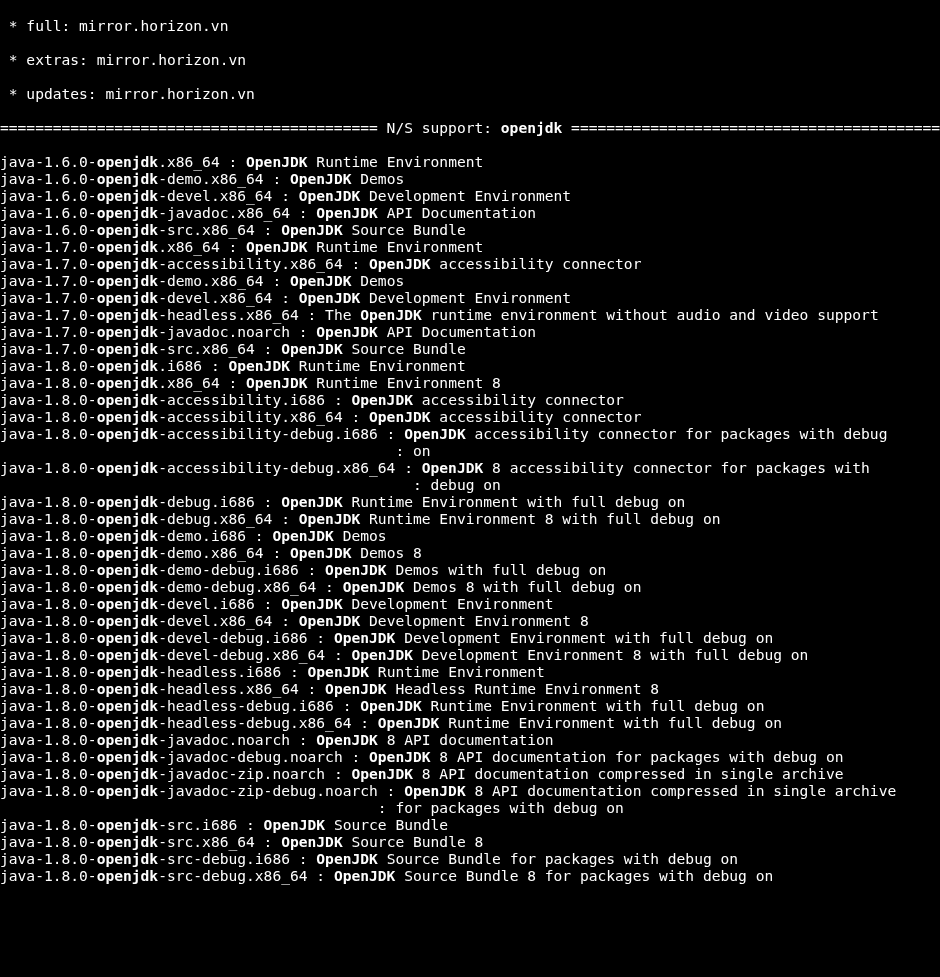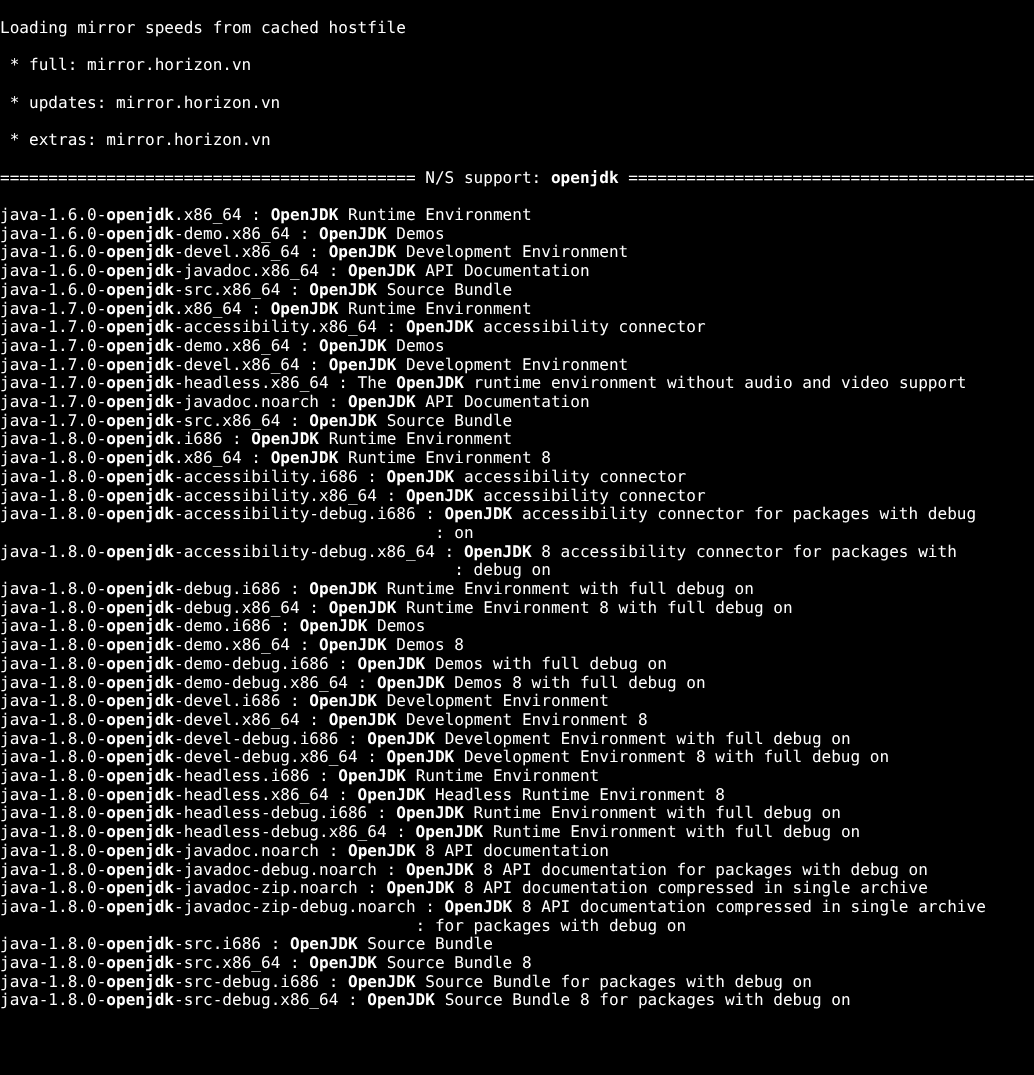--- a/index.html
+++ b/index.html
@@ -15,19 +15,18 @@
   .term {
     white-space: pre;
     padding: 0;
   }
   .hl { font-weight: bold; color: #fff; }
 </style>
 </head>
 <body>
 
 <div class="term">
-<div>Loading mirror speeds from cached hostfile</div>
 <div> * full: mirror.horizon.vn</div>
+<div> * extras: mirror.horizon.vn</div>
 <div> * updates: mirror.horizon.vn</div>
-<div> * extras: mirror.horizon.vn</div>
 <div><span>=========================================== N/S support: </span><span class="hl">openjdk</span><span> ===========================================</span></div>
 <div id="results"><div><span>java-1.6.0-</span><span class="hl">openjdk</span><span>.x86_64 : </span><span class="hl">OpenJDK</span><span> Runtime Environment</span></div><div><span>java-1.6.0-</span><span class="hl">openjdk</span><span>-demo.x86_64 : </span><span class="hl">OpenJDK</span><span> Demos</span></div><div><span>java-1.6.0-</span><span class="hl">openjdk</span><span>-devel.x86_64 : </span><span class="hl">OpenJDK</span><span> Development Environment</span></div><div><span>java-1.6.0-</span><span class="hl">openjdk</span><span>-javadoc.x86_64 : </span><span class="hl">OpenJDK</span><span> API Documentation</span></div><div><span>java-1.6.0-</span><span class="hl">openjdk</span><span>-src.x86_64 : </span><span class="hl">OpenJDK</span><span> Source Bundle</span></div><div><span>java-1.7.0-</span><span class="hl">openjdk</span><span>.x86_64 : </span><span class="hl">OpenJDK</span><span> Runtime Environment</span></div><div><span>java-1.7.0-</span><span class="hl">openjdk</span><span>-accessibility.x86_64 : </span><span class="hl">OpenJDK</span><span> accessibility connector</span></div><div><span>java-1.7.0-</span><span class="hl">openjdk</span><span>-demo.x86_64 : </span><span class="hl">OpenJDK</span><span> Demos</span></div><div><span>java-1.7.0-</span><span class="hl">openjdk</span><span>-devel.x86_64 : </span><span class="hl">OpenJDK</span><span> Development Environment</span></div><div><span>java-1.7.0-</span><span class="hl">openjdk</span><span>-headless.x86_64 : The </span><span class="hl">OpenJDK</span><span> runtime environment without audio and video support</span></div><div><span>java-1.7.0-</span><span class="hl">openjdk</span><span>-javadoc.noarch : </span><span class="hl">OpenJDK</span><span> API Documentation</span></div><div><span>java-1.7.0-</span><span class="hl">openjdk</span><span>-src.x86_64 : </span><span class="hl">OpenJDK</span><span> Source Bundle</span></div><div><span>java-1.8.0-</span><span class="hl">openjdk</span><span>.i686 : </span><span class="hl">OpenJDK</span><span> Runtime Environment</span></div><div><span>java-1.8.0-</span><span class="hl">openjdk</span><span>.x86_64 : </span><span class="hl">OpenJDK</span><span> Runtime Environment 8</span></div><div><span>java-1.8.0-</span><span class="hl">openjdk</span><span>-accessibility.i686 : </span><span class="hl">OpenJDK</span><span> accessibility connector</span></div><div><span>java-1.8.0-</span><span class="hl">openjdk</span><span>-accessibility.x86_64 : </span><span class="hl">OpenJDK</span><span> accessibility connector</span></div><div><span>java-1.8.0-</span><span class="hl">openjdk</span><span>-accessibility-debug.i686 : </span><span class="hl">OpenJDK</span><span> accessibility connector for packages with debug</span></div><div>                                             : on</div><div><span>java-1.8.0-</span><span class="hl">openjdk</span><span>-accessibility-debug.x86_64 : </span><span class="hl">OpenJDK</span><span> 8 accessibility connector for packages with</span></div><div>                                               : debug on</div><div><span>java-1.8.0-</span><span class="hl">openjdk</span><span>-debug.i686 : </span><span class="hl">OpenJDK</span><span> Runtime Environment with full debug on</span></div><div><span>java-1.8.0-</span><span class="hl">openjdk</span><span>-debug.x86_64 : </span><span class="hl">OpenJDK</span><span> Runtime Environment 8 with full debug on</span></div><div><span>java-1.8.0-</span><span class="hl">openjdk</span><span>-demo.i686 : </span><span class="hl">OpenJDK</span><span> Demos</span></div><div><span>java-1.8.0-</span><span class="hl">openjdk</span><span>-demo.x86_64 : </span><span class="hl">OpenJDK</span><span> Demos 8</span></div><div><span>java-1.8.0-</span><span class="hl">openjdk</span><span>-demo-debug.i686 : </span><span class="hl">OpenJDK</span><span> Demos with full debug on</span></div><div><span>java-1.8.0-</span><span class="hl">openjdk</span><span>-demo-debug.x86_64 : </span><span class="hl">OpenJDK</span><span> Demos 8 with full debug on</span></div><div><span>java-1.8.0-</span><span class="hl">openjdk</span><span>-devel.i686 : </span><span class="hl">OpenJDK</span><span> Development Environment</span></div><div><span>java-1.8.0-</span><span class="hl">openjdk</span><span>-devel.x86_64 : </span><span class="hl">OpenJDK</span><span> Development Environment 8</span></div><div><span>java-1.8.0-</span><span class="hl">openjdk</span><span>-devel-debug.i686 : </span><span class="hl">OpenJDK</span><span> Development Environment with full debug on</span></div><div><span>java-1.8.0-</span><span class="hl">openjdk</span><span>-devel-debug.x86_64 : </span><span class="hl">OpenJDK</span><span> Development Environment 8 with full debug on</span></div><div><span>java-1.8.0-</span><span class="hl">openjdk</span><span>-headless.i686 : </span><span class="hl">OpenJDK</span><span> Runtime Environment</span></div><div><span>java-1.8.0-</span><span class="hl">openjdk</span><span>-headless.x86_64 : </span><span class="hl">OpenJDK</span><span> Headless Runtime Environment 8</span></div><div><span>java-1.8.0-</span><span class="hl">openjdk</span><span>-headless-debug.i686 : </span><span class="hl">OpenJDK</span><span> Runtime Environment with full debug on</span></div><div><span>java-1.8.0-</span><span class="hl">openjdk</span><span>-headless-debug.x86_64 : </span><span class="hl">OpenJDK</span><span> Runtime Environment with full debug on</span></div><div><span>java-1.8.0-</span><span class="hl">openjdk</span><span>-javadoc.noarch : </span><span class="hl">OpenJDK</span><span> 8 API documentation</span></div><div><span>java-1.8.0-</span><span class="hl">openjdk</span><span>-javadoc-debug.noarch : </span><span class="hl">OpenJDK</span><span> 8 API documentation for packages with debug on</span></div><div><span>java-1.8.0-</span><span class="hl">openjdk</span><span>-javadoc-zip.noarch : </span><span class="hl">OpenJDK</span><span> 8 API documentation compressed in single archive</span></div><div><span>java-1.8.0-</span><span class="hl">openjdk</span><span>-javadoc-zip-debug.noarch : </span><span class="hl">OpenJDK</span><span> 8 API documentation compressed in single archive</span></div><div>                                           : for packages with debug on</div><div><span>java-1.8.0-</span><span class="hl">openjdk</span><span>-src.i686 : </span><span class="hl">OpenJDK</span><span> Source Bundle</span></div><div><span>java-1.8.0-</span><span class="hl">openjdk</span><span>-src.x86_64 : </span><span class="hl">OpenJDK</span><span> Source Bundle 8</span></div><div><span>java-1.8.0-</span><span class="hl">openjdk</span><span>-src-debug.i686 : </span><span class="hl">OpenJDK</span><span> Source Bundle for packages with debug on</span></div><div><span>java-1.8.0-</span><span class="hl">openjdk</span><span>-src-debug.x86_64 : </span><span class="hl">OpenJDK</span><span> Source Bundle 8 for packages with debug on</span></div></div>
 </div>
 
 </body></html>

